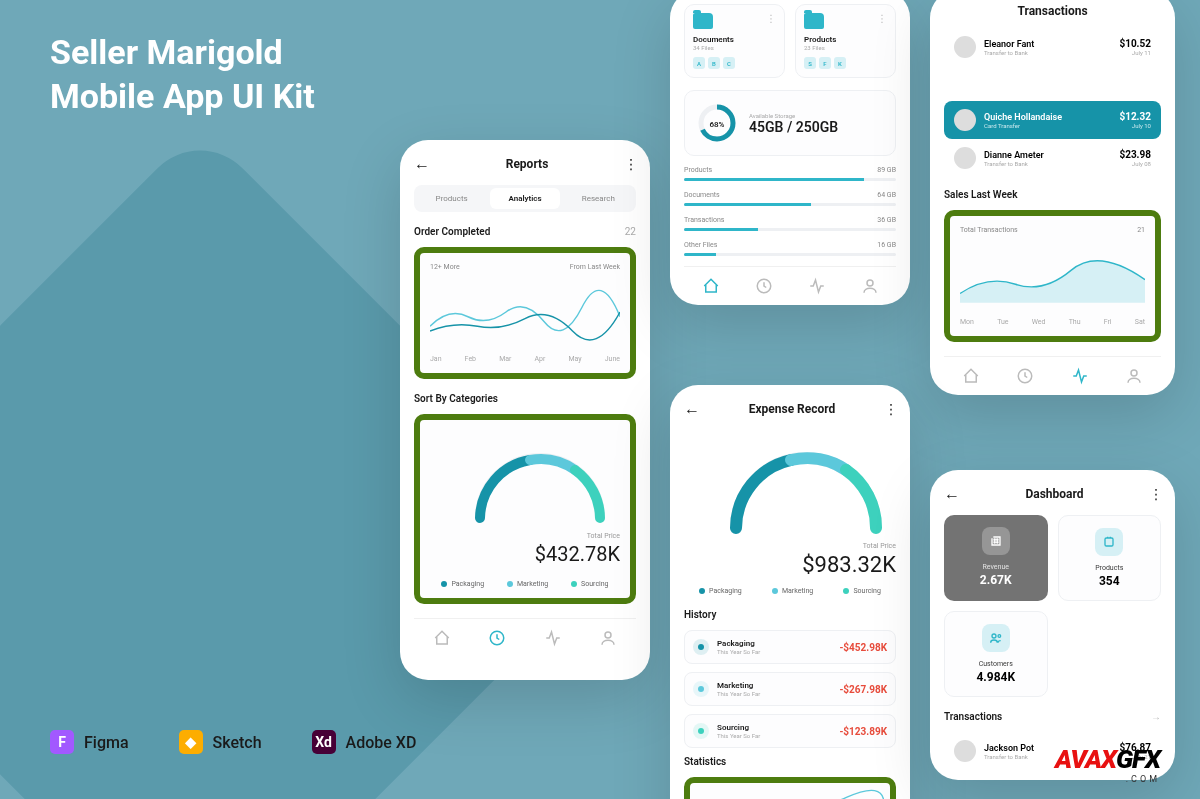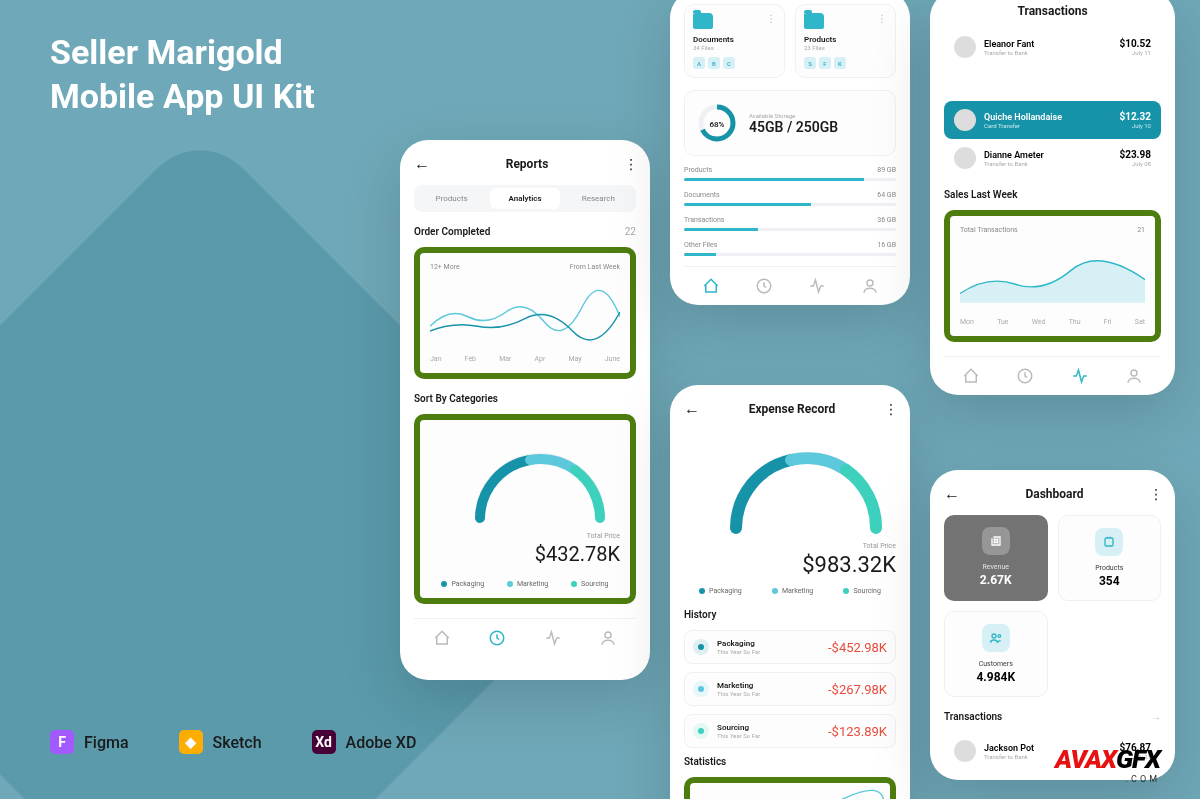--- a/index.html
+++ b/index.html
@@ -59,21 +59,21 @@
 .trans-amt { text-align: right; }
 .trans-amt .amt { font-size: 10px; font-weight: 700; }
 .trans-amt .date { font-size: 6px; color: #aaa; }
 .trans-row.active .date { color: #c8e8ed; }
 .hist-row { display: flex; align-items: center; gap: 8px; background: #fdfdfe; border: 1px solid #eef0f3; border-radius: 8px; padding: 8px; margin-bottom: 8px; }
 .hist-dot { width: 16px; height: 16px; border-radius: 50%; display: flex; align-items: center; justify-content: center; }
 .hist-dot-inner { width: 6px; height: 6px; border-radius: 50%; }
 .hist-info { flex: 1; }
 .hist-name { font-size: 8px; font-weight: 600; color: #1a1a1a; }
 .hist-sub { font-size: 6px; color: #aaa; }
-.hist-amt { font-size: 13px; font-weight: 400; color: #e74c3c; }
+.hist-amt { font-size: 10px; font-weight: 700; color: #e74c3c; }
 .dash-grid { display: grid; grid-template-columns: 1fr 1fr; gap: 10px; margin-bottom: 14px; }
 .dash-card { background: #fdfdfe; border: 1px solid #eef0f3; border-radius: 10px; padding: 12px 8px; text-align: center; }
 .dash-card.active { background: #737373; color: #fff; border: none; }
 .dash-icon-wrap { width: 28px; height: 28px; border-radius: 8px; margin: 0 auto 8px; display: flex; align-items: center; justify-content: center; }
 .dash-card.active .dash-icon-wrap { background: rgba(255,255,255,0.25); }
 .dash-card:not(.active) .dash-icon-wrap { background: #d6f0f5; color: #2fb6c9; }
 .dash-label { font-size: 7px; margin-bottom: 2px; opacity: 0.8; }
 .dash-val { font-size: 12px; font-weight: 700; }
 .watermark { position: absolute; right: 40px; bottom: 15px; font-size: 26px; font-weight: 900; font-style: italic; letter-spacing: -1px; }
 .wm-red { color: #e81111; }

